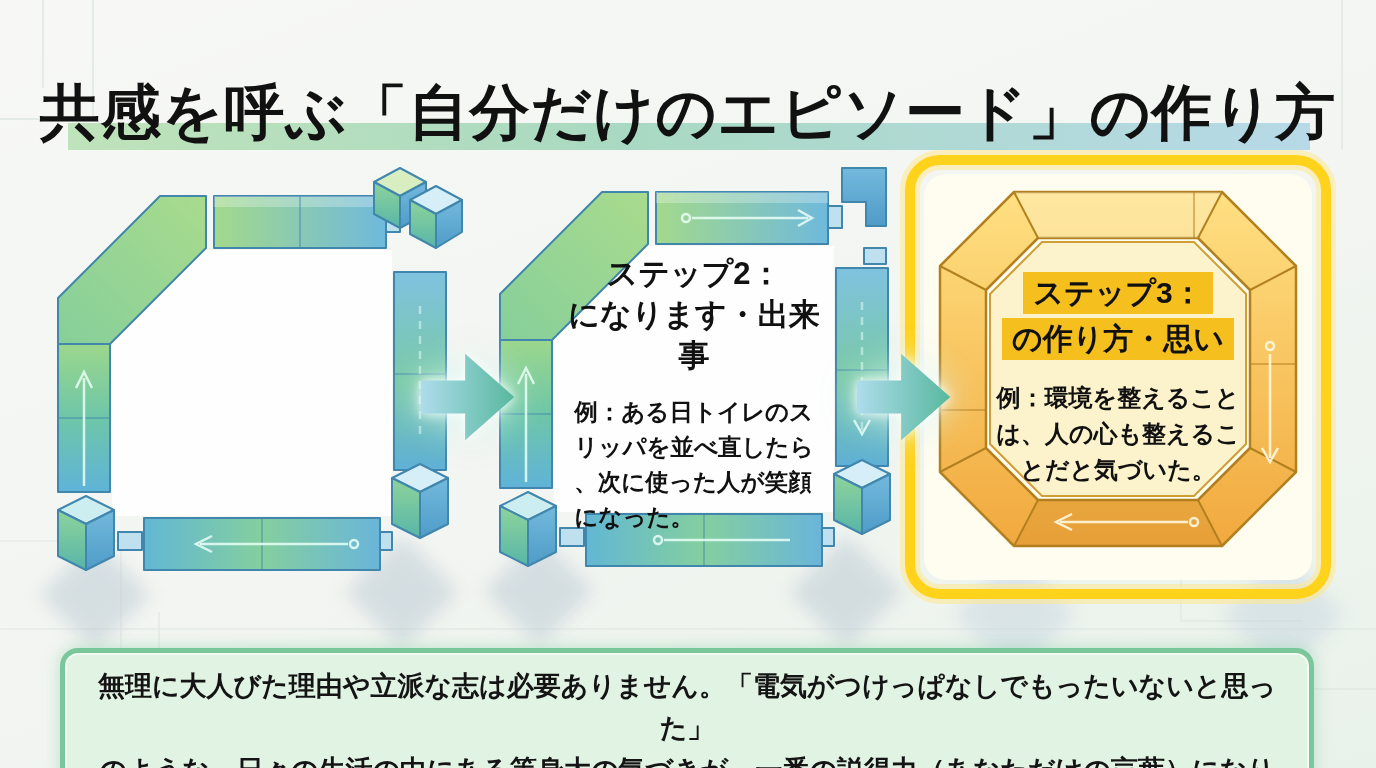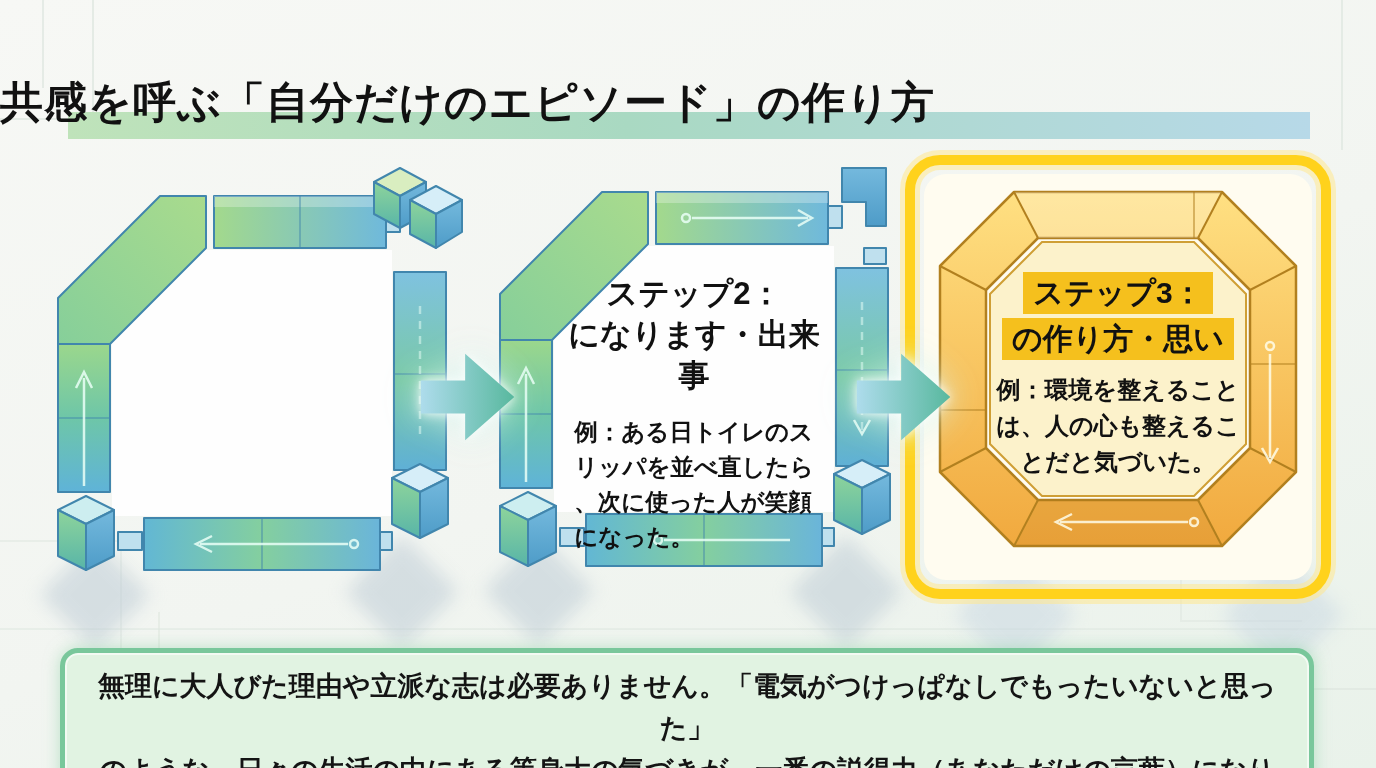--- a/index.html
+++ b/index.html
@@ -6,22 +6,22 @@
   .canvas{
     position:relative;width:1376px;height:768px;overflow:hidden;
     background:linear-gradient(160deg,#f7f8f5 0%,#f2f5f1 55%,#e9f2ea 100%);
     font-family:"Liberation Sans","DejaVu Sans",sans-serif;color:#111;
   }
   
   .bgline{position:absolute;border:0 solid #dfe7e0;opacity:.75;}
   .shadow{position:absolute;background:#b9c8d3;filter:blur(9px);opacity:.5;transform:rotate(45deg);}
   
   .title{
-    position:absolute;top:34px;left:0;width:100%;
-    font-size:43px;line-height:78px;font-weight:900;letter-spacing:1px;z-index:4;
+    position:absolute;top:34px;left:0;width:100%;text-align:center;
+    font-size:60px;line-height:78px;font-weight:900;letter-spacing:1px;z-index:4;
   }
   .title .band{
     position:absolute;left:68px;right:66px;bottom:2px;height:27px;z-index:-1;
     background:linear-gradient(90deg,#bfe3ba 0%,#a9d9c2 45%,#b7d9e8 100%);
   }
   .frame{position:absolute;z-index:2;}
   .arrow{position:absolute;z-index:3;filter:drop-shadow(0 0 6px rgba(255,255,255,.95)) drop-shadow(0 0 18px rgba(215,245,238,.9));}
   .step-text{position:absolute;z-index:4;text-align:center;}
   .step-title{font-size:31px;line-height:1.32;font-weight:900;white-space:pre-line;}
   .step-example{margin-top:18px;font-size:23px;line-height:1.5;font-weight:700;white-space:pre-line;}
@@ -223,34 +223,34 @@
   </svg>
 
   <svg class="arrow" style="left:420px;top:344px;" width="98" height="106" viewBox="0 0 100 110">
     <polygon points="0,38 46,38 46,10 97,55 46,100 46,72 0,72" fill="url(#gArrow)"></polygon>
   </svg>
   <svg class="arrow" style="left:856px;top:344px;" width="98" height="106" viewBox="0 0 100 110">
     <polygon points="0,38 46,38 46,10 97,55 46,100 46,72 0,72" fill="url(#gArrow)"></polygon>
   </svg>
 
 
-  <div class="step-text" style="left:554px;top:274px;width:280px;">
+  <div class="step-text" style="left:554px;top:254px;width:280px;">
     <div class="step-title"><span>ステップ2：</span><br><span>になります・出来事</span></div>
     <div class="step-example" style="text-align:left;display:inline-block;font-size:23.5px;">例：ある日トイレのス
 リッパを並べ直したら
 、次に使った人が笑顔
 になった。</div>
   </div>
 
   <div class="step-text" style="left:958px;top:270px;width:320px;">
     <div class="gold-title">
       <span class="hl">ステップ3：</span><br>
       <span class="hl">の作り方・思い</span>
     </div>
-    <div class="step-example" style="font-size:24px;margin-top:10px;">例：環境を整えること
+    <div class="step-example" style="font-size:24px;margin-top:18px;">例：環境を整えること
 は、人の心も整えるこ
 とだと気づいた。</div>
   </div>
 
   <div class="note">
     <div class="note-text">無理に大人びた理由や立派な志は必要ありません。「電気がつけっぱなしでもったいないと思った」
 のような、日々の生活の中にある等身大の気づきが、一番の説得力（あなただけの言葉）になります。</div>
   </div>
 
 </div>

